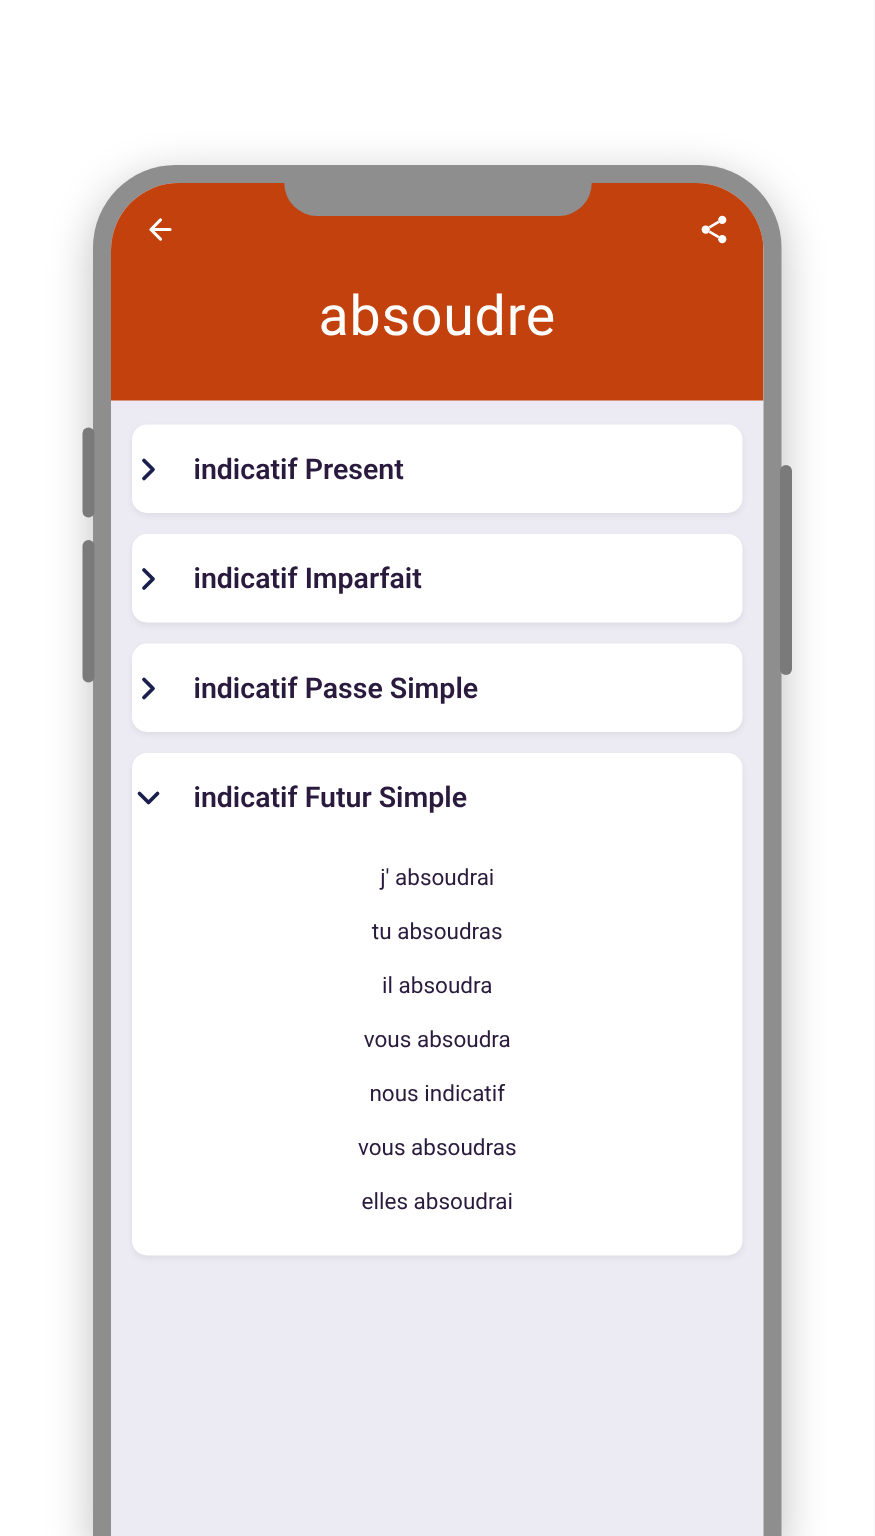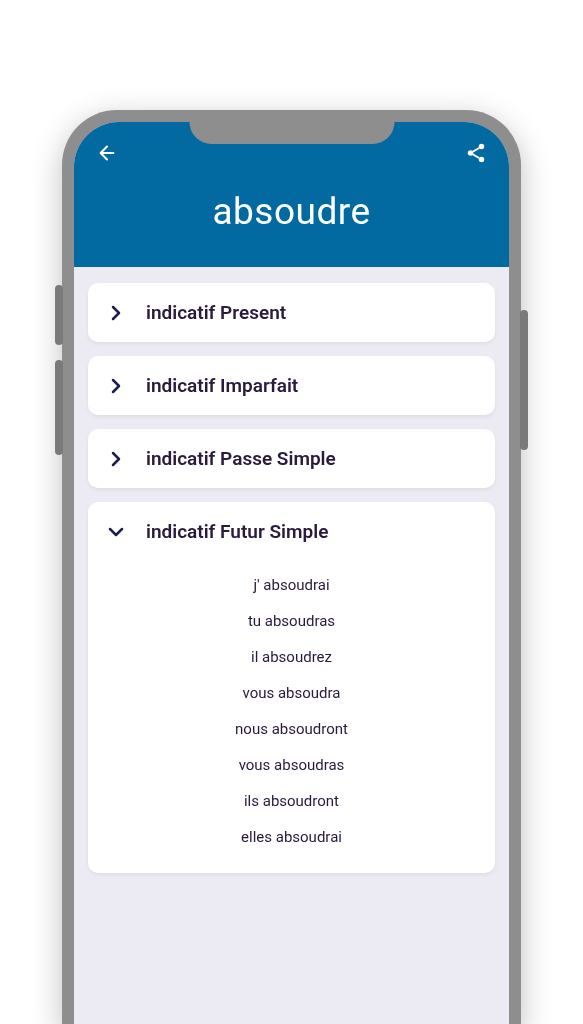--- a/index.html
+++ b/index.html
@@ -57,21 +57,21 @@
   display: flex;
   justify-content: space-between;
   align-items: center;
   padding: 0 18px;
   color: #fff;
   font-size: 11px;
 }
 .status-right { display: flex; gap: 4px; align-items: center; }
 .signal-icon, .wifi-icon, .battery-icon { display: inline-flex; }
 .header {
-  background: #0369a1;
+  background: #c2410c;
   padding: 14px 18px 34px;
 }
 .header-row {
   display: flex;
   justify-content: space-between;
   align-items: center;
   height: 34px;
 }
 .back-btn, .share-btn {
   color: #fff;
@@ -96,21 +96,21 @@
 .card {
   background: #fff;
   border-radius: 10px;
   margin-bottom: 14px;
   box-shadow: 0 2px 4px rgba(0,0,0,0.06);
   overflow: hidden;
 }
 .card-header {
   display: flex;
   align-items: center;
-  padding: 18px 18px;
+  padding: 18px 1px;
   cursor: pointer;
   gap: 20px;
 }
 .chevron {
   color: #1a1f4d;
   display: flex;
   align-items: center;
   justify-content: center;
   width: 20px;
 }
@@ -200,25 +200,24 @@
           <span class="chevron">
             <svg width="18" height="12" viewBox="0 0 18 12" fill="none" stroke="#1a1f4d" stroke-width="2.5" stroke-linecap="round" stroke-linejoin="round">
                 <path d="M3 3l6 6 6-6"></path>
               </svg>
           </span>
           <span class="card-title">indicatif Futur Simple</span>
         </div>
         <div class="card-body">
           <div class="conj-line">j' absoudrai</div>
           <div class="conj-line">tu absoudras</div>
-          <div class="conj-line">il absoudrez</div>
+          <div class="conj-line">il absoudra</div>
           <div class="conj-line">vous absoudra</div>
-          <div class="conj-line">nous absoudront</div>
+          <div class="conj-line">nous indicatif</div>
           <div class="conj-line">vous absoudras</div>
-          <div class="conj-line">ils absoudront</div>
           <div class="conj-line">elles absoudrai</div>
         </div>
       </div>
 
     </div>
 
   </div>
 </div>
 
 </body></html>

